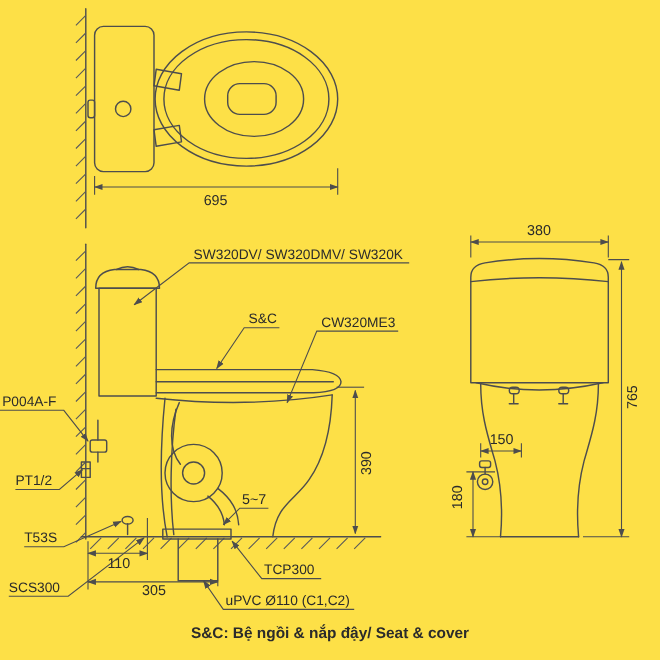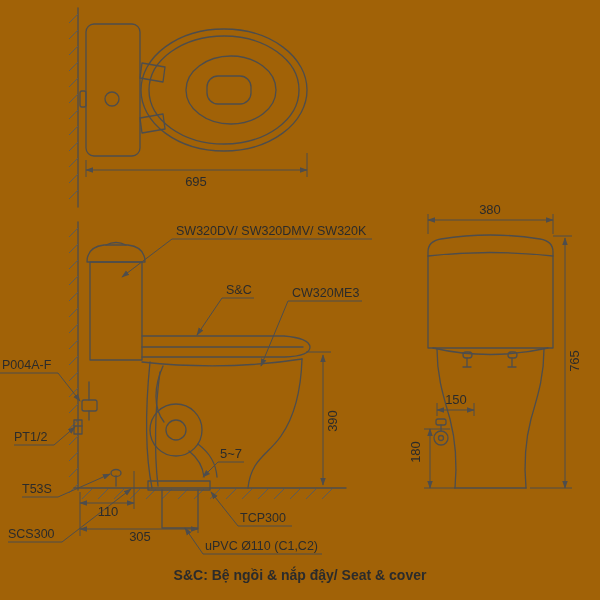--- a/index.html
+++ b/index.html
@@ -1,17 +1,17 @@
 <!DOCTYPE html>
 <html><head>
 <meta charset="utf-8">
 <style>
   html,body{margin:0;padding:0;background:#fff;}
   .stage{
-    position:relative;width:600px;height:600px;background:#a16207;
+    position:relative;width:600px;height:600px;background:#fde047;
     font-family:"Liberation Sans",sans-serif;overflow:hidden;
   }
   svg{display:block;}
   .geo{stroke:#4d4d4d;stroke-width:1.3;fill:none;stroke-linecap:round;stroke-linejoin:round;}
   .thin{stroke:#4d4d4d;stroke-width:1;fill:none;}
   .hatch{stroke:#5a5a5a;stroke-width:1;fill:none;}
   text{fill:#2b2b2b;}
   .lbl{font-size:12.5px;}
   .dim{font-size:13px;}
   .foot{font-size:14px;font-weight:700;}

